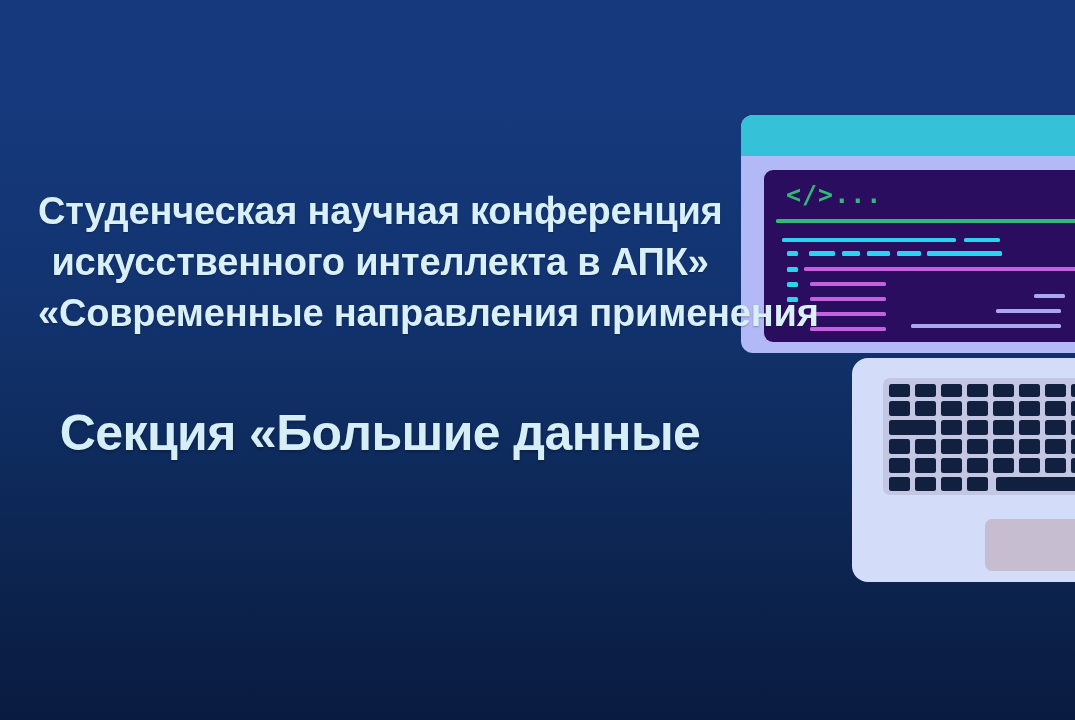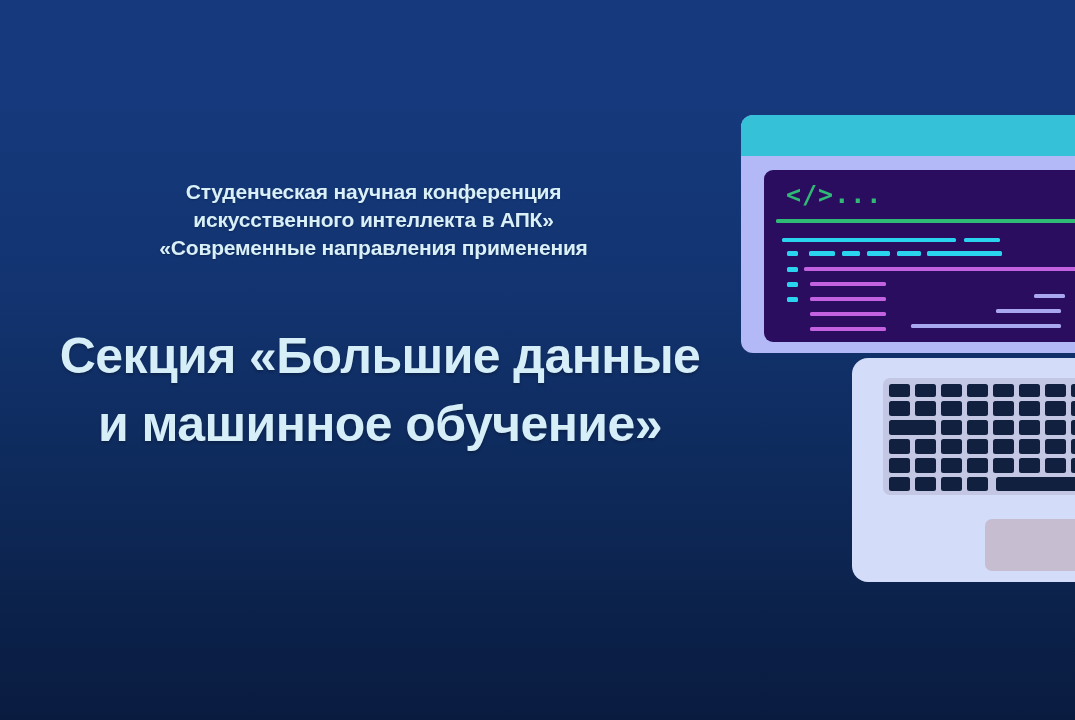--- a/index.html
+++ b/index.html
@@ -31,25 +31,25 @@
 
   
   #text-block {
     position: absolute;
     left: 0;
     top: 0;
     width: 760px;
     z-index: 5;
   }
   #subtitle {
-    margin: 0;
-    padding: 178px 30px 0 17px;
+    margin: 8px;
+    padding: 178px 30px 0 30px;
     text-align: center;
     color: #d9f0f8;
-    font-size: 21px;
+    font-size: 38px;
     font-weight: 700;
     line-height: 1.34;
     letter-spacing: -0.2px;
     text-shadow: 0 1px 2px rgba(0,0,0,0.25);
   }
   #subtitle .ln { display: block; white-space: nowrap; }
 
   #main-title {
     margin: 16px;
     padding: 44px 30px 0 30px;
@@ -239,17 +239,16 @@
   </div>
 
   <div id="text-block">
     <div id="subtitle">
       <span class="ln">Студенческая научная конференция</span>
       <span class="ln">искусственного интеллекта в АПК»</span>
       <span class="ln">«Современные направления применения</span>
     </div>
     <h1 id="main-title">
       <span class="ln">Секция «Большие данные</span>
-      <span class="ln">и машинное обучение»</span>
     </h1>
   </div>
 
 </div>
 
 </body></html>

